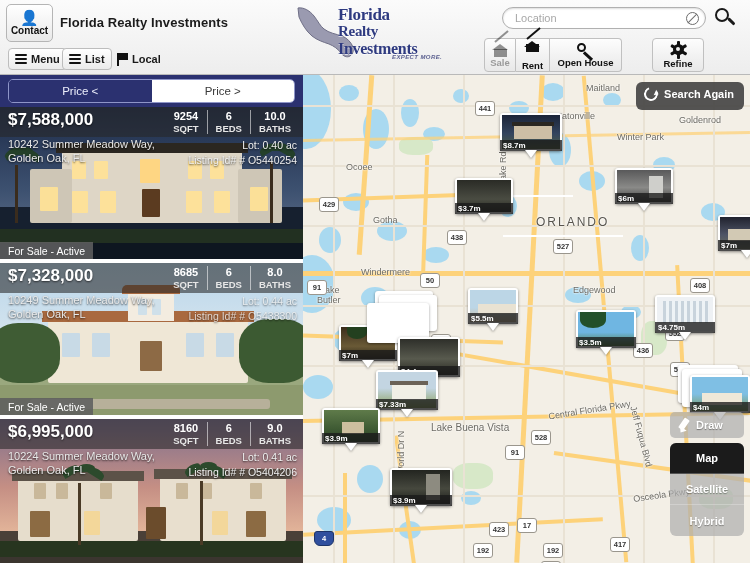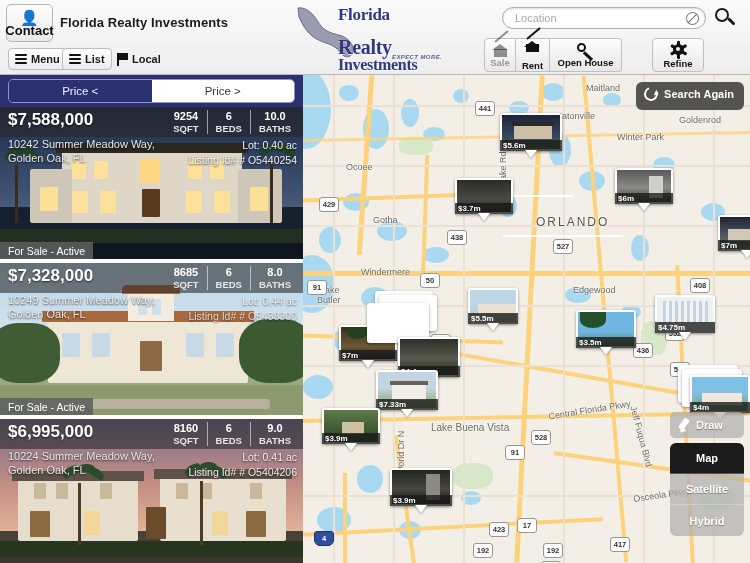--- a/index.html
+++ b/index.html
@@ -18,37 +18,37 @@
     border-bottom: 1px solid #b9b9b9;
   }
   .contact-btn {
     position: absolute; left: 6px; top: 4px; width: 47px; height: 38px;
     background: linear-gradient(#ffffff, #e9e9e9);
     border: 1px solid #b5b5b5; border-radius: 5px;
     display: flex; flex-direction: column; align-items: center; justify-content: center;
     cursor: pointer;
   }
   .contact-btn .glyph { font-size: 15px; line-height: 14px; color: #111; }
-  .contact-btn .lbl { font-size: 13px; font-weight: bold; color: #111; line-height: 11px; }
+  .contact-btn .lbl { font-size: 10px; font-weight: bold; color: #111; line-height: 11px; }
   .brandname {
     position: absolute; left: 60px; top: 15px;
     font-size: 13px; font-weight: bold; color: #1b1b1b; letter-spacing: .1px;
   }
 
   
   .logo { position: absolute; left: 296px; top: 2px; width: 150px; height: 66px; }
   .logo svg { position: absolute; left: 0; top: 0; }
   .logo .lines { position: absolute; left: 42px; top: 4px; }
   .logo .l1, .logo .l2, .logo .l3 {
     font-family: "Liberation Serif", serif;
     font-weight: bold; color: #2e3a80; letter-spacing: -0.3px;
     text-shadow: 0 1px 0 rgba(255,255,255,.7);
   }
   .logo .l1 { font-size: 17px; line-height: 17px; }
-  .logo .l2 { font-size: 20px; line-height: 17px; margin-top: 16px; }
+  .logo .l2 { font-size: 15px; line-height: 17px; }
   .logo .l3 { font-size: 16px; line-height: 17px; }
   .logo .tag {
     position: absolute; left: 96px; top: 52px;
     font-size: 6px; font-weight: bold; font-style: italic;
     color: #5b6090; letter-spacing: .4px;
   }
 
   
   .searchfield {
     position: absolute; left: 502px; top: 7px; width: 204px; height: 22px;
@@ -719,21 +719,21 @@
     </div>
 
     <div>
 
       <div class="marker" style="left:197px;top:38px;">
         <div class="pin" style="width:62px;height:38px;">
           <div class="thumb" style="background:linear-gradient(#1b2438,#33445e 55%,#4f5e40);">
             <div style="position:absolute;left:12px;top:10px;width:38px;height:14px;background:#cdbfa6;"></div>
             <div style="position:absolute;left:10px;top:7px;width:42px;height:4px;background:#2a2722;"></div>
           </div>
-          <div class="plabel">$5.6m</div>
+          <div class="plabel">$8.7m</div>
           <div class="tail"></div>
         </div>
       </div>
 
       <div class="marker" style="left:152px;top:103px;">
         <div class="pin" style="width:58px;height:36px;">
           <div class="thumb" style="background:linear-gradient(#2a2b26,#4a4c42 60%,#22241e);"></div>
           <div class="plabel">$3.7m</div>
           <div class="tail"></div>
         </div>

